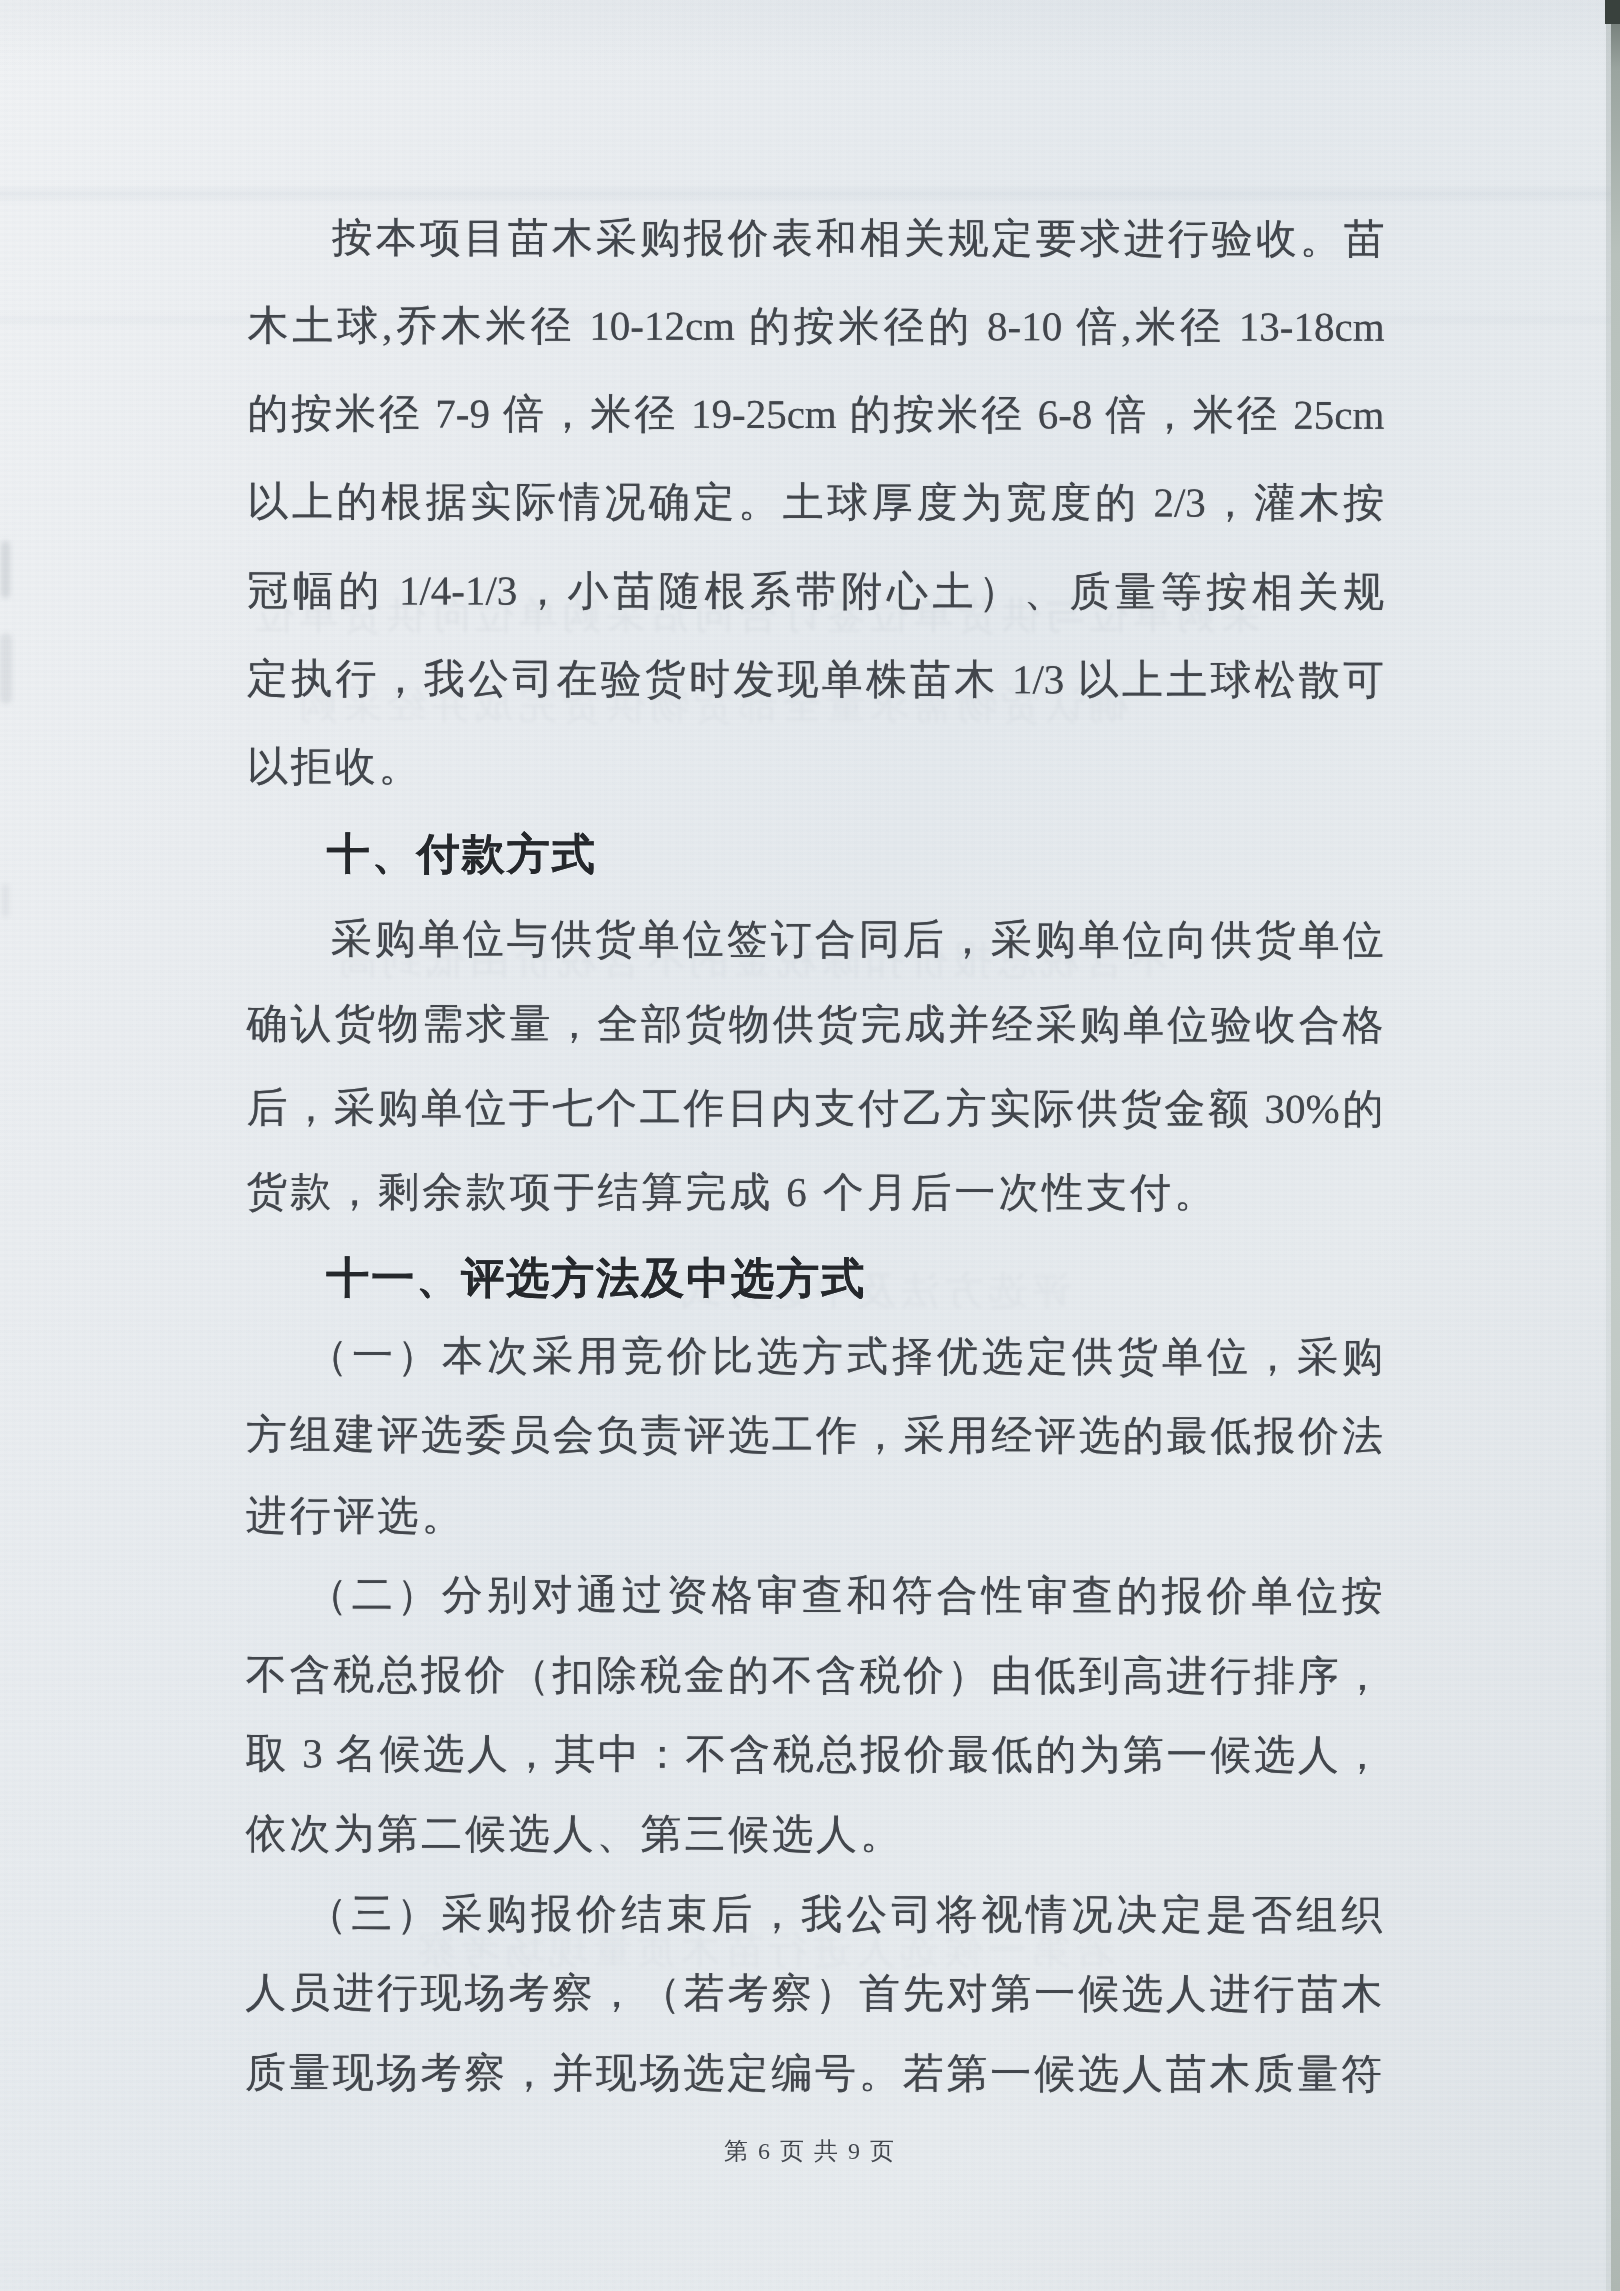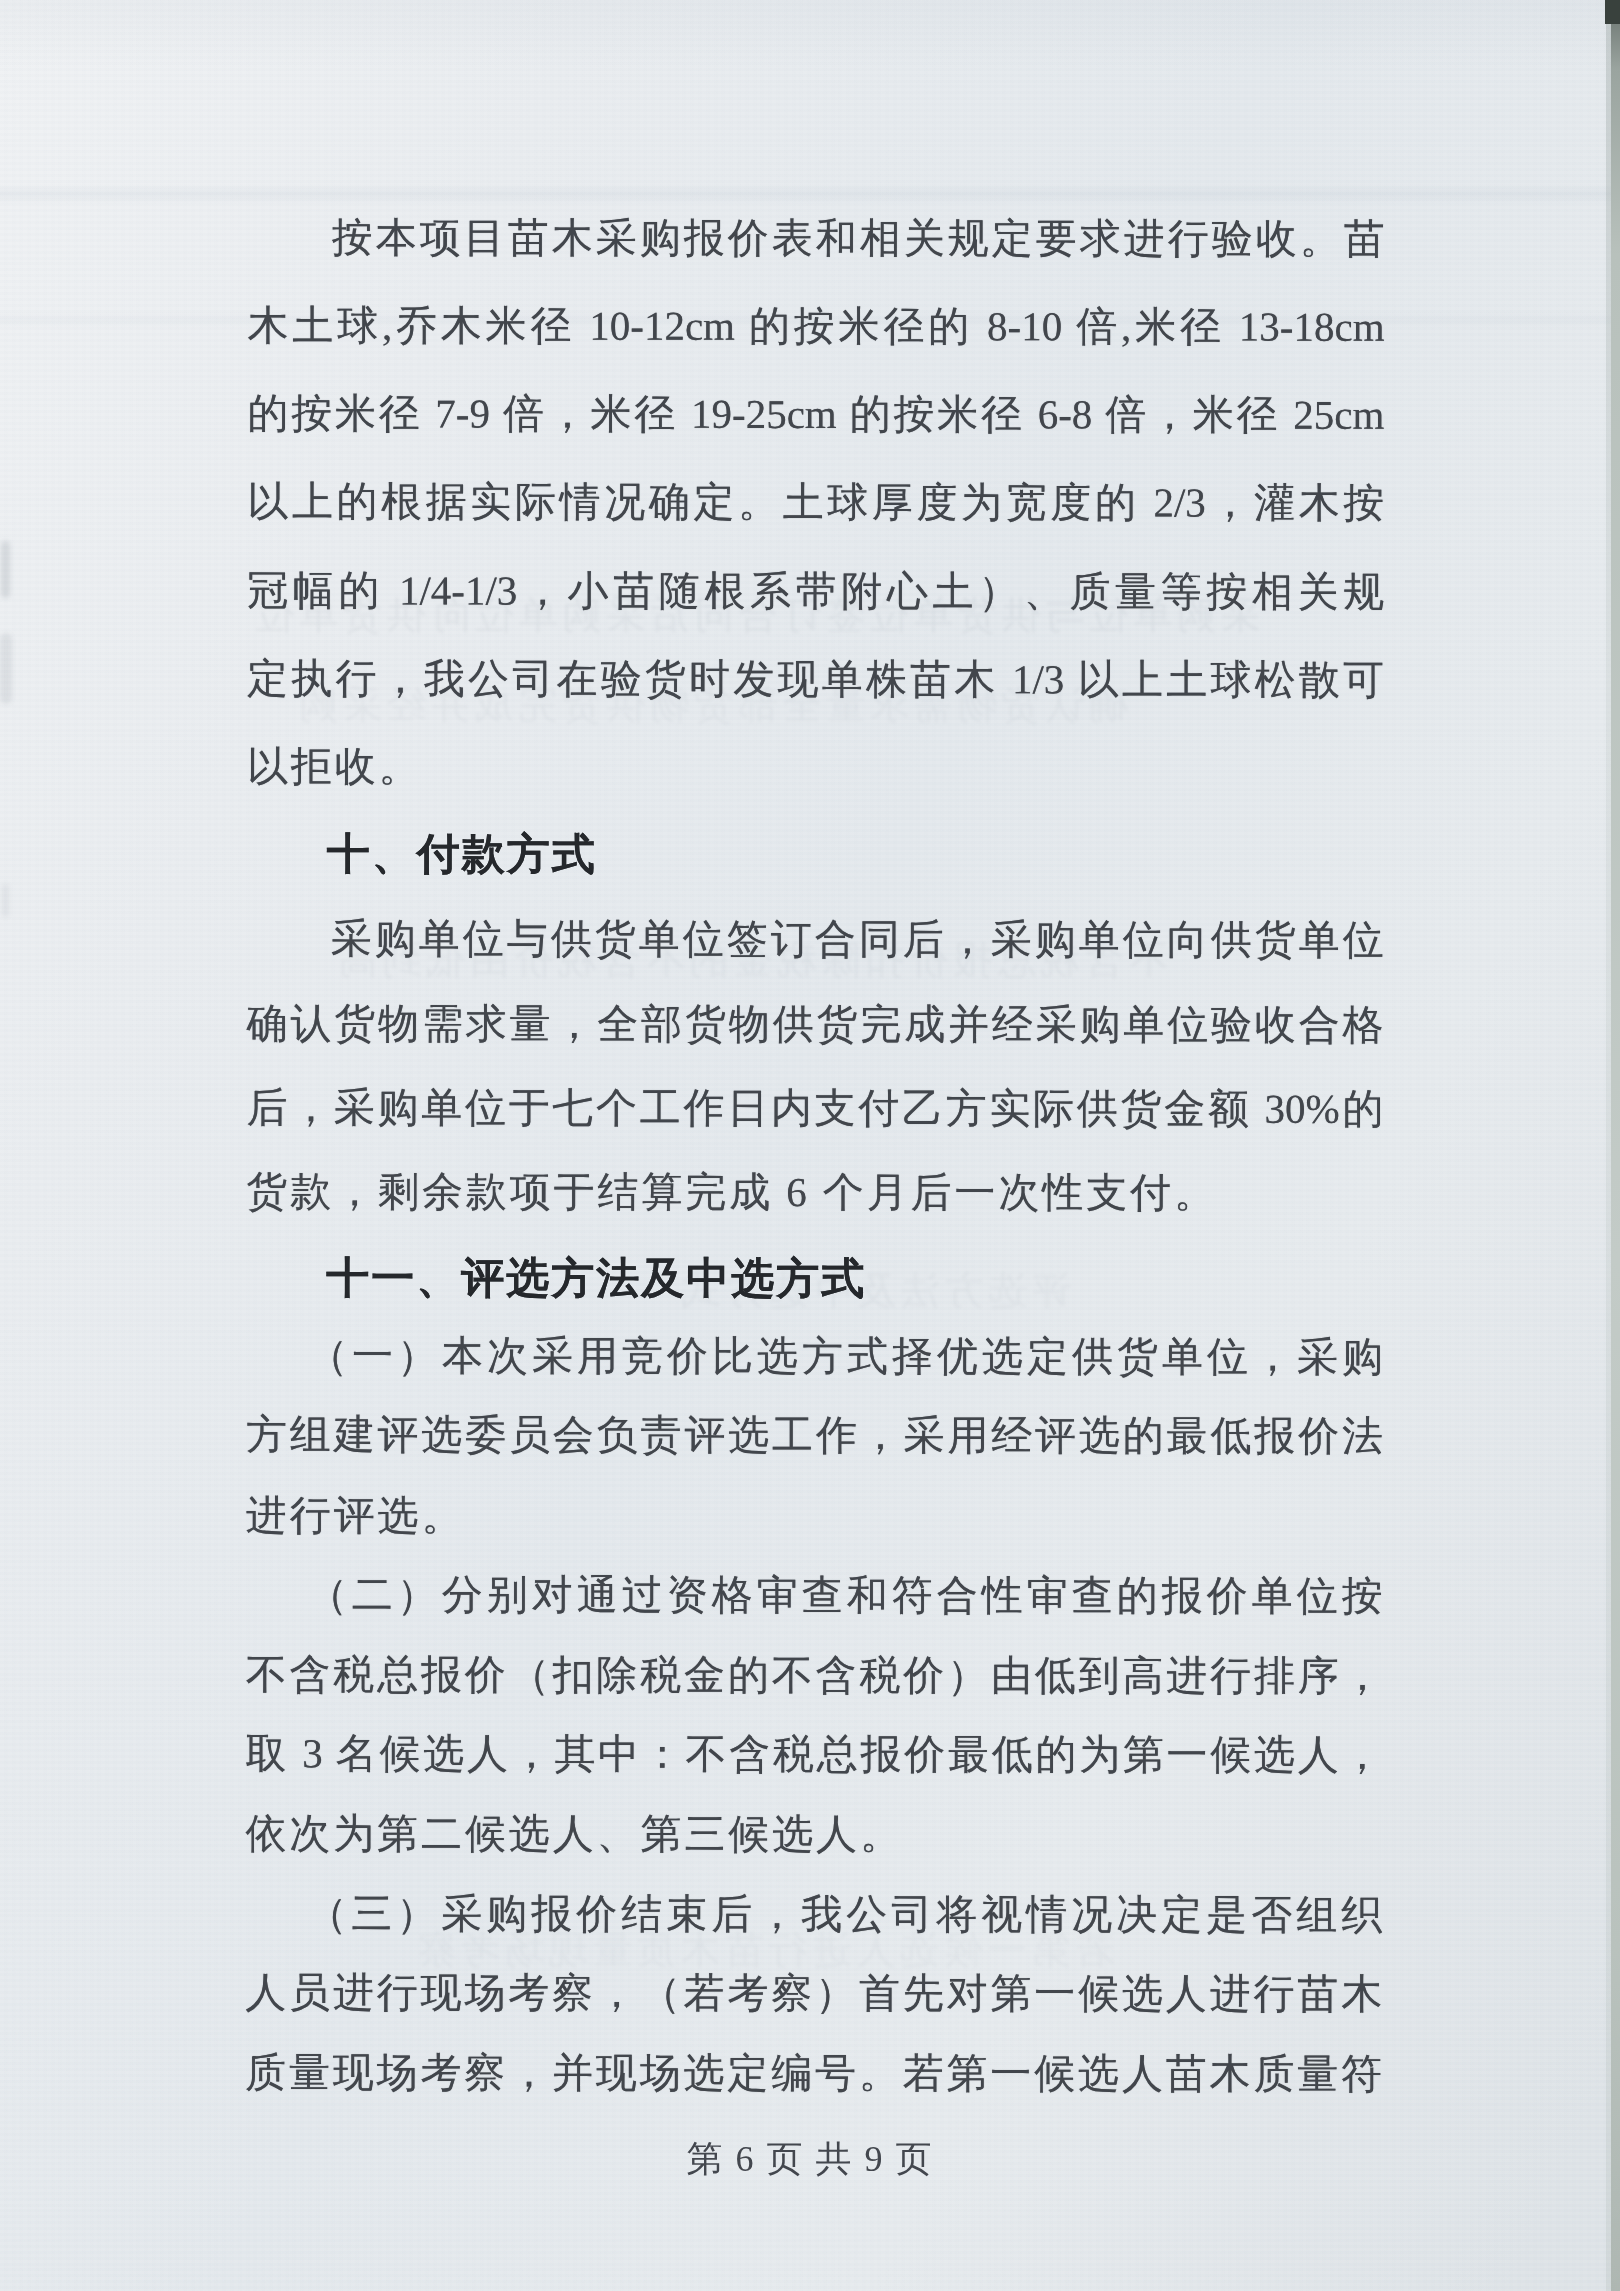--- a/index.html
+++ b/index.html
@@ -51,21 +51,21 @@
   .indent{text-indent:84px;}
   .indent-paren{text-indent:61px;}
   .heading{
     font-family:"Liberation Sans","DejaVu Sans",sans-serif;
     font-weight:700;font-size:43px;color:#25282c;
     text-indent:80px;letter-spacing:2px;white-space:nowrap;
     text-shadow:0 0 0.5px rgba(37,40,44,0.9);
   }
   .footer{
     position:absolute;top:2135px;left:50%;transform:translateX(-50%);
-    font-size:36px;letter-spacing:2px;color:#43474e;white-space:nowrap;
+    font-size:24px;letter-spacing:2px;color:#43474e;white-space:nowrap;
     font-family:"Liberation Serif","DejaVu Serif",serif;
   }
   
   .ghost{
     position:absolute;transform:scaleX(-1);
     font-size:39px;color:#63707e;white-space:nowrap;
     opacity:0.065;filter:blur(1.4px);letter-spacing:4.9px;
     pointer-events:none;
   }
   .g0{top:588px;left:250px;}

